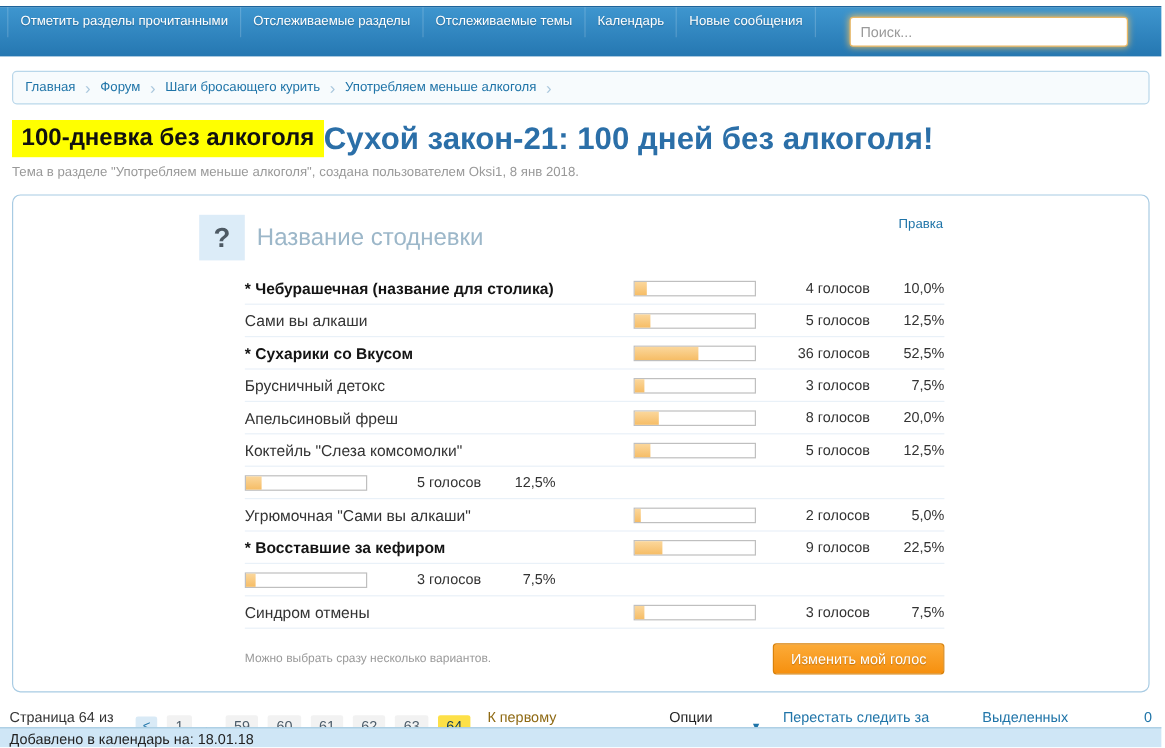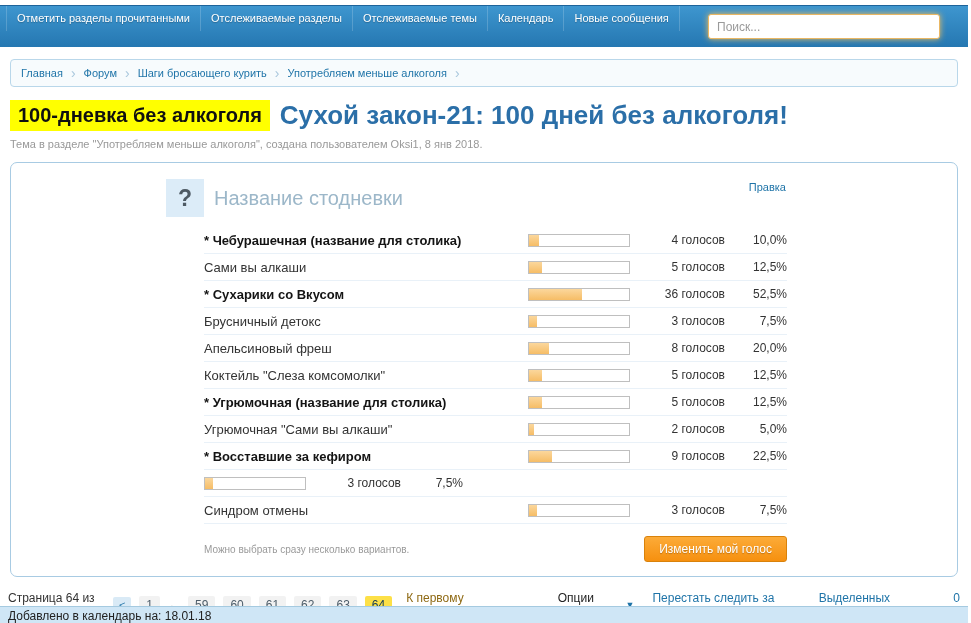--- a/index.html
+++ b/index.html
@@ -34,21 +34,21 @@
   
   .breadcrumb {
     margin: 12px 10px 0; background: #f7fbfd; border: 1px solid #b9d7ea; border-radius: 4px;
     height: 28px; display: flex; align-items: center; padding: 0 10px;
   }
   .crumb { display: flex; align-items: center; }
   .crumb-link { color: var(--link-color, #1f74a8); font-size: 11px; cursor: pointer; }
   .crumb-sep { color: #a9c7dd; font-size: 14px; margin: 0 8px; }
 
   
-  .title-row { margin: 13px 10px 0; display: flex; align-items: center; gap: 10px; }
+  .title-row { margin: 13px 10px 0; display: flex; align-items: center; gap: 0; }
   .badge { background: var(--badge-bg, #ffff00); color: #101010; font-size: 20px; font-weight: bold; padding: 4px 8px; white-space: nowrap; }
   .page-title { color: var(--title-color, #2b6fa8); font-size: 26px; font-weight: bold; white-space: nowrap; }
   .subtitle { margin: 7px 10px 0; color: #999; font-size: 11px; }
 
   
   .poll {
     margin: 12px 10px 0; background: #fff;
     border: 1px solid var(--panel-border, #a8cbe3); border-radius: 7px;
     padding: 16px 0 14px;
   }
@@ -191,21 +191,20 @@
   </div>
         <div class="poll-row">
     <span class="opt-label">Коктейль "Слеза комсомолки"</span>
     <span class="opt-bar">
             <span class="opt-fill" style="width: 12.5%;"></span>
           </span>
     <span class="opt-votes">5 голосов</span>
     <span class="opt-pct">12,5%</span>
   </div>
         <div class="poll-row">
-    <span class="opt-label voted">* Угрюмочная (название для столика)</span>
     <span class="opt-bar">
             <span class="opt-fill" style="width: 12.5%;"></span>
           </span>
     <span class="opt-votes">5 голосов</span>
     <span class="opt-pct">12,5%</span>
   </div>
         <div class="poll-row">
     <span class="opt-label">Угрюмочная "Сами вы алкаши"</span>
     <span class="opt-bar">
             <span class="opt-fill" style="width: 5%;"></span>

